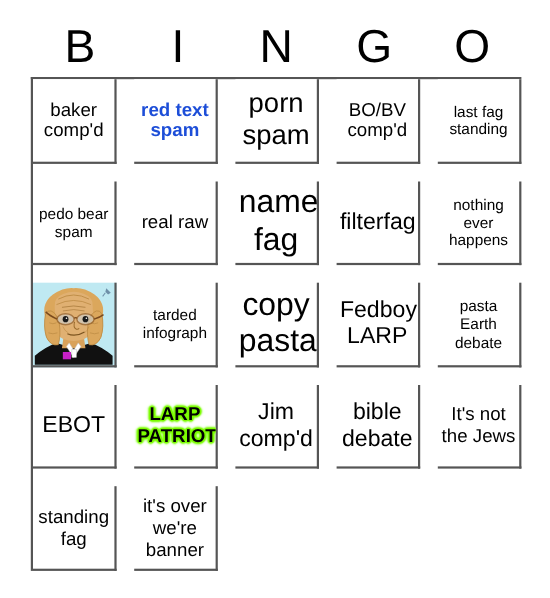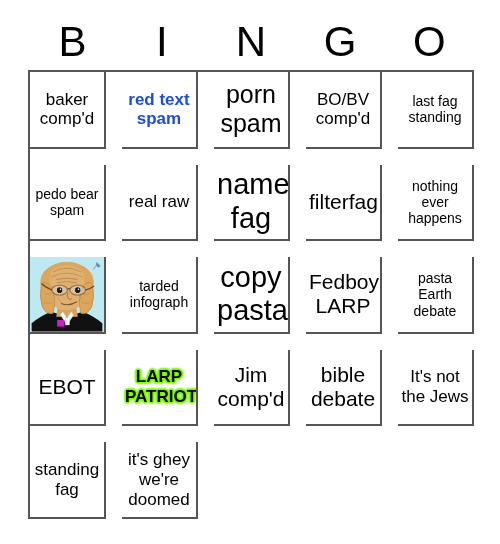--- a/index.html
+++ b/index.html
@@ -242,17 +242,17 @@
     <div class="cell fs-md">
       <span class="txt">bible debate</span>
     </div>
     <div class="cell fs-sm">
       <span class="txt">It's not the Jews</span>
     </div>
     <div class="cell fs-sm">
       <span class="txt">standing fag</span>
     </div>
     <div class="cell fs-sm">
-      <span class="txt">it's ghey we're doomed</span>
+      <span class="txt">it's over we're banner</span>
     </div>
 
   </div>
 </div>
 
 </body></html>

